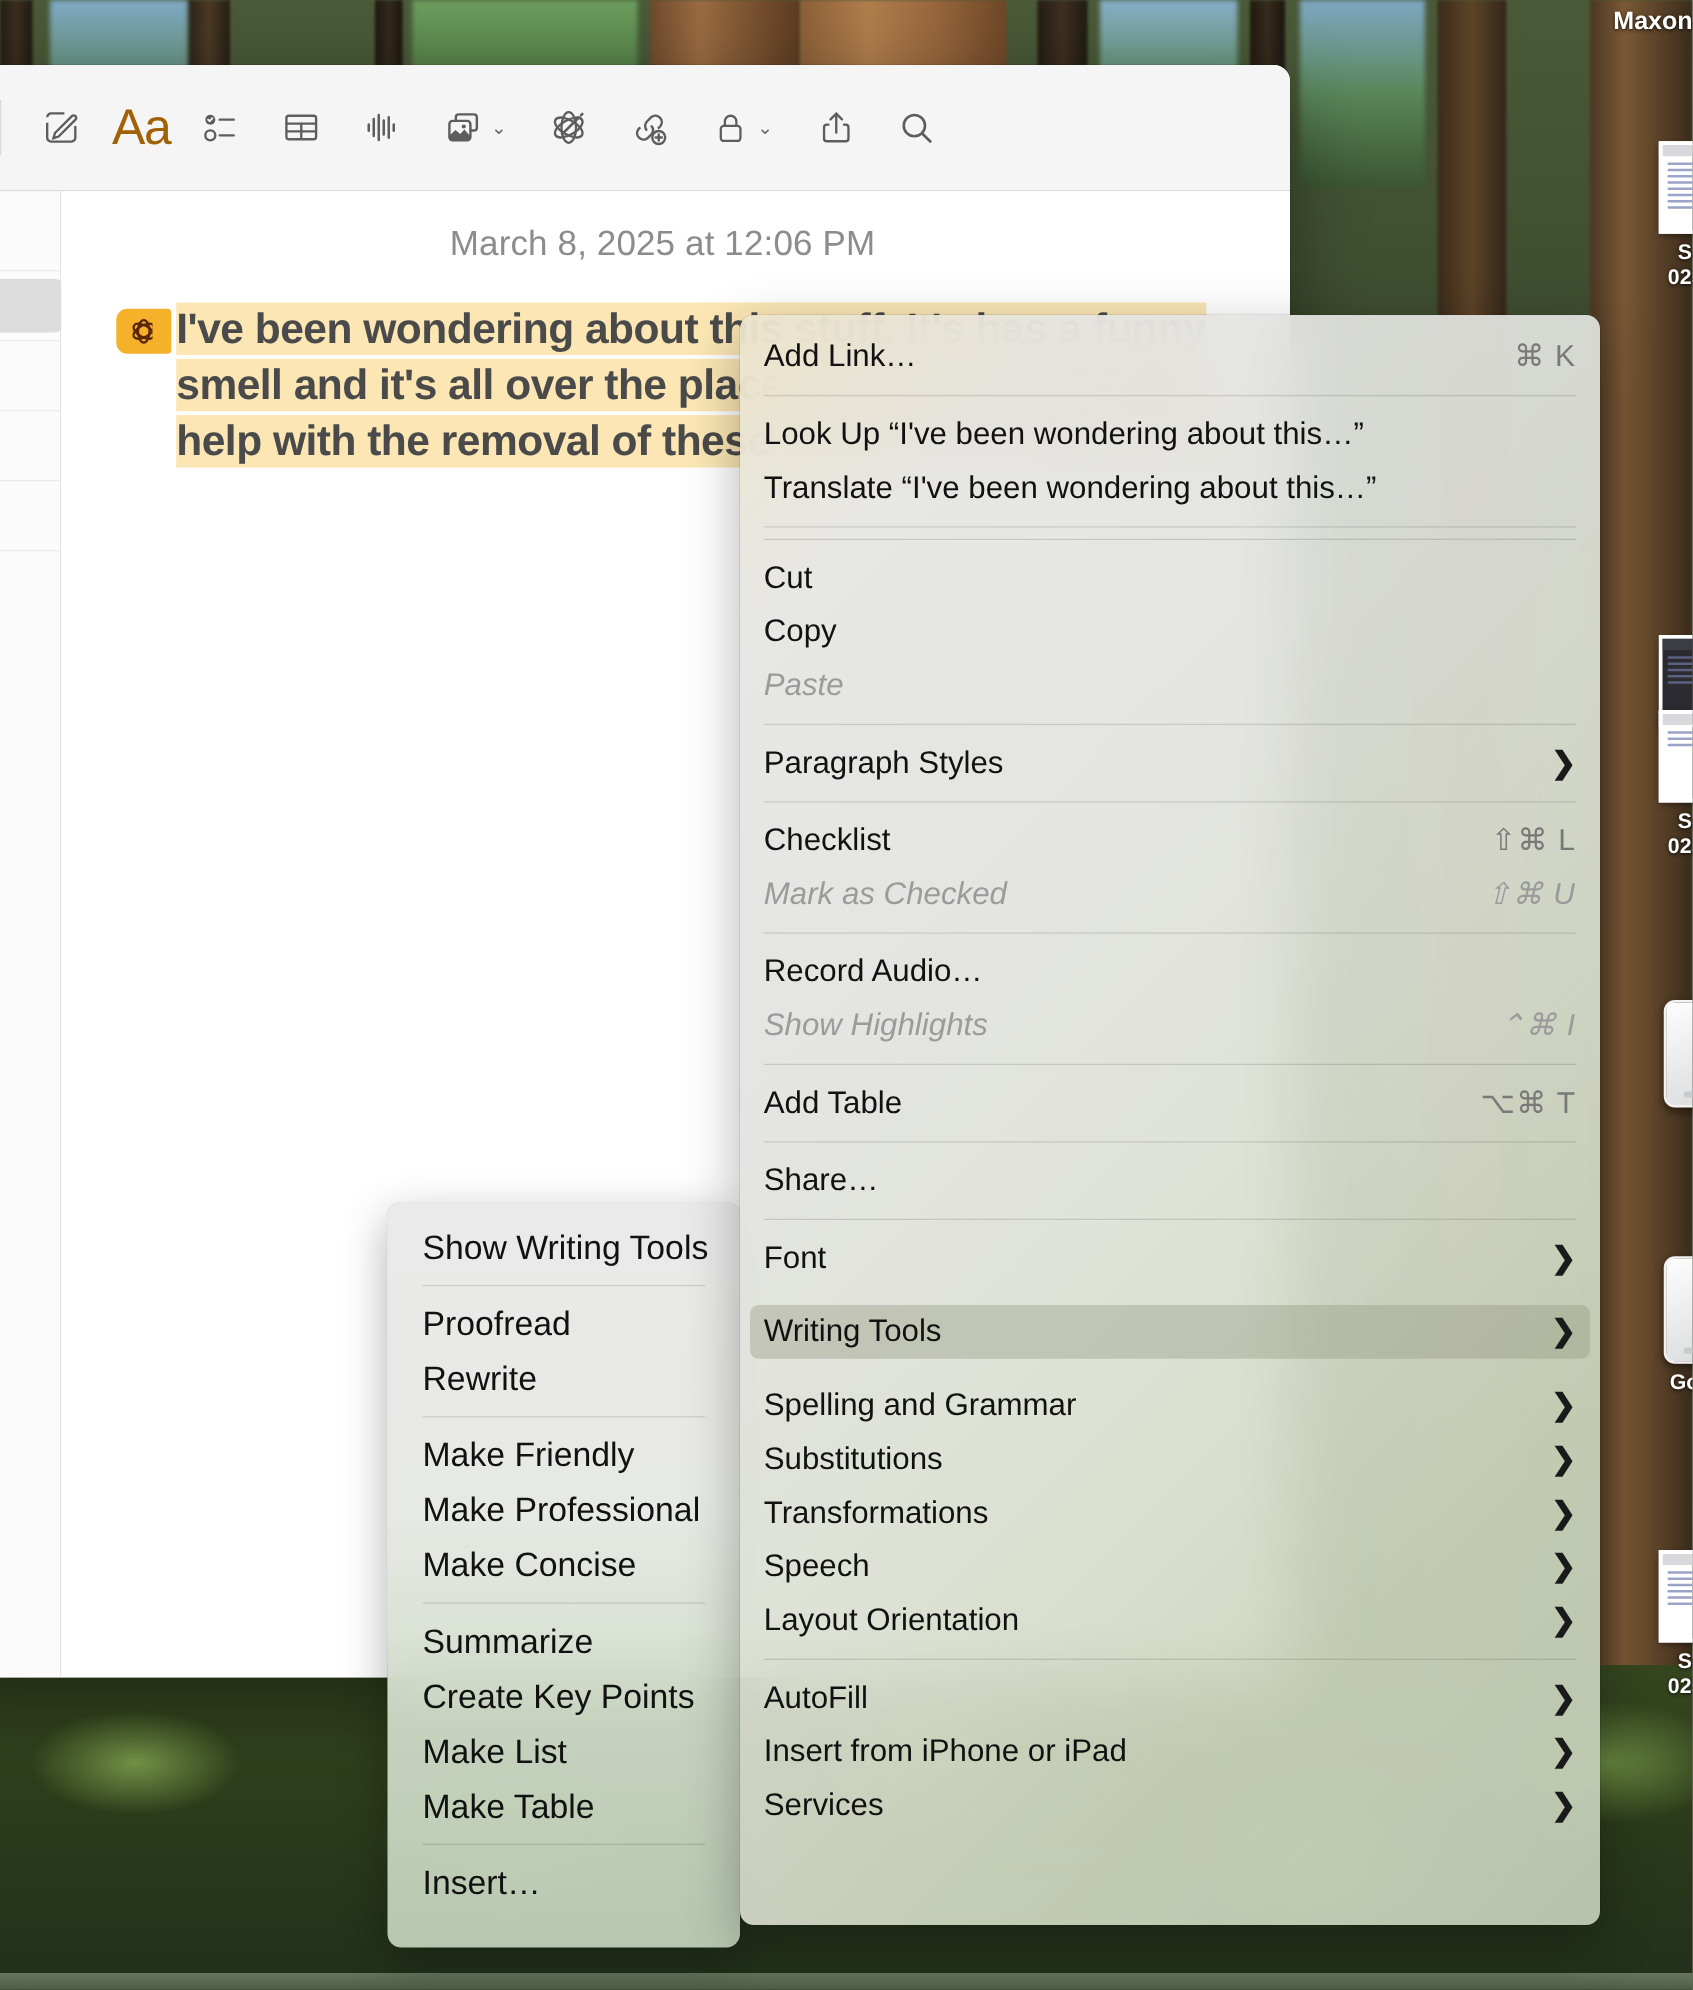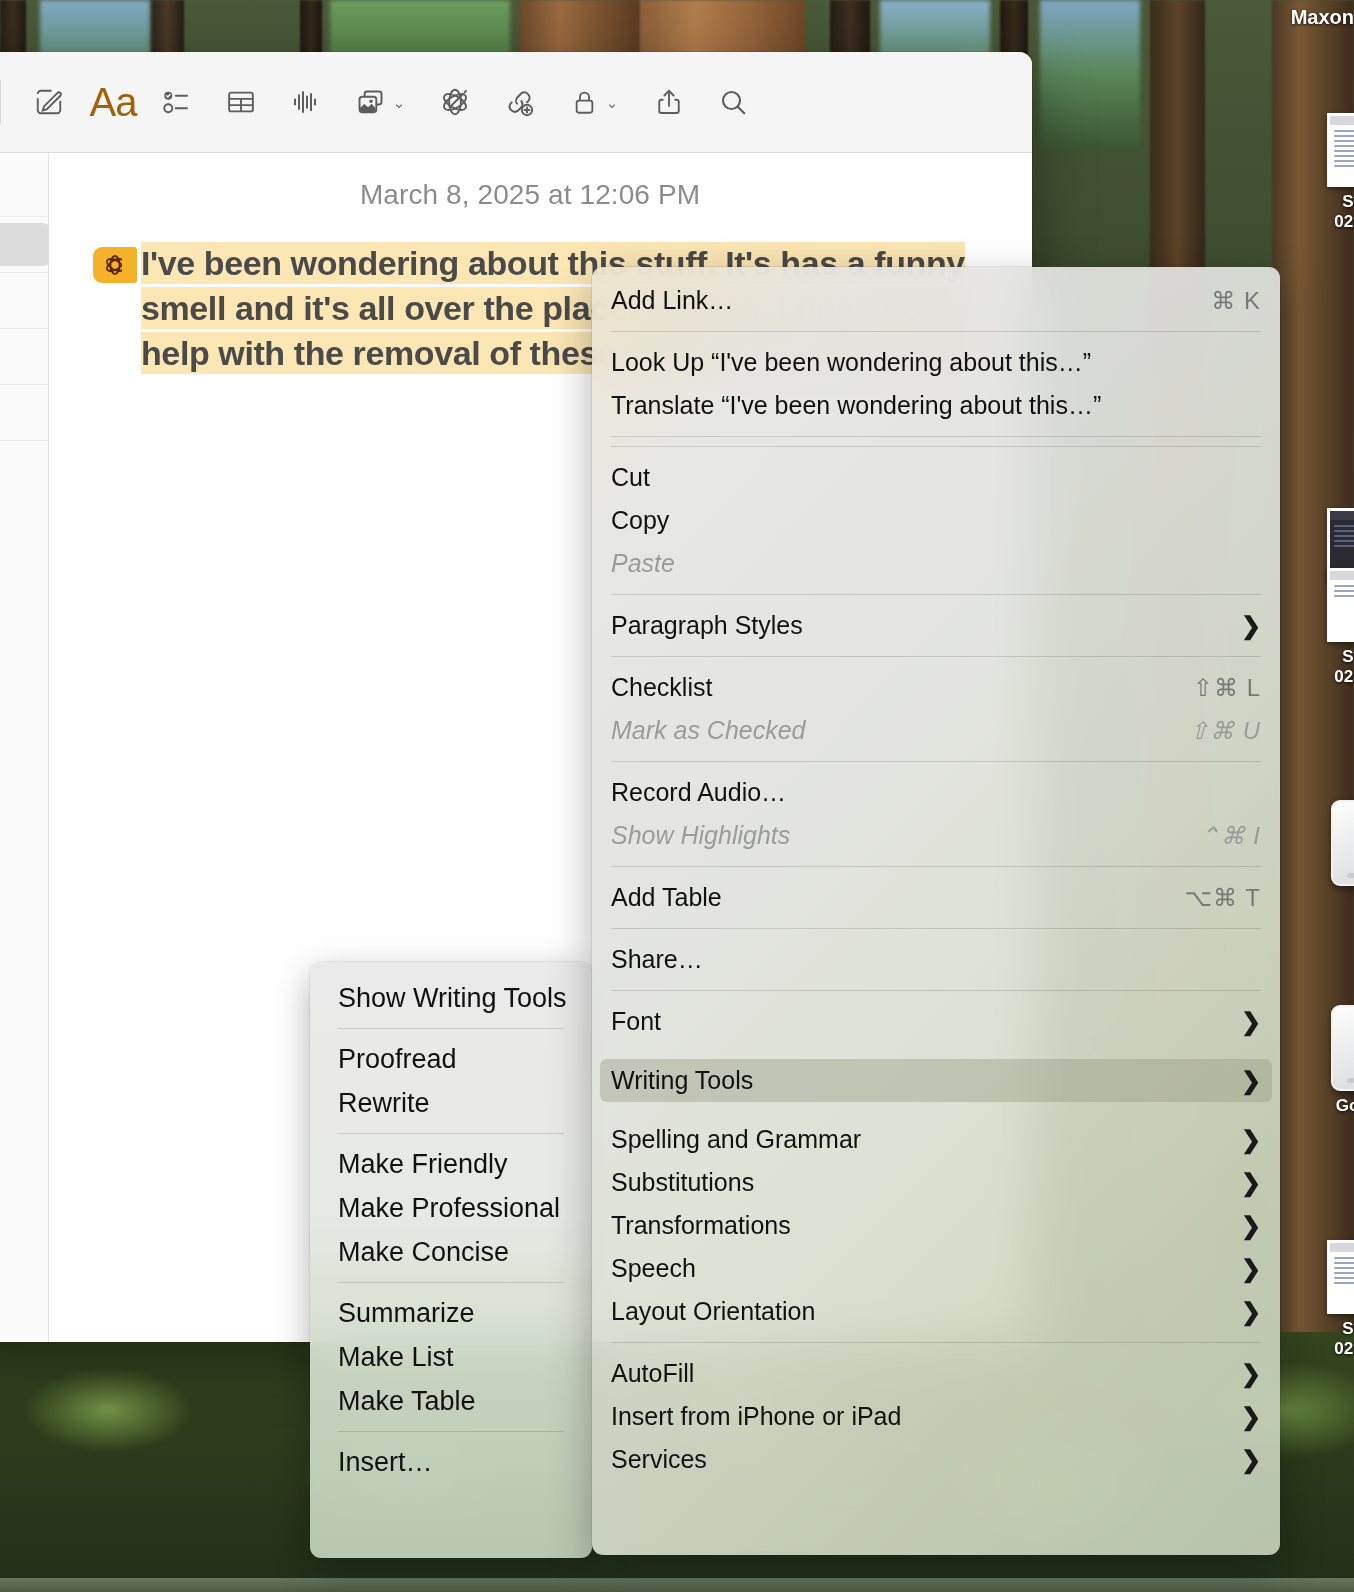--- a/index.html
+++ b/index.html
@@ -124,21 +124,21 @@
     font-size:34px; font-weight:800; line-height:1.33; color:#4a4a4a;
     letter-spacing:-.4px;
   }
   .hl { background:#fbe6b4; box-decoration-break:clone; -webkit-box-decoration-break:clone; padding:2px 0; }
   .grammar {
     border-bottom:4px dotted #2f7cf6; padding-bottom:1px;
   }
 
   
   #context-menu {
-    position:absolute; left:592px; top:267px; width:688px; height:1288px;
+    position:absolute; left:592px; top:252px; width:688px; height:1288px;
     border-radius:11px;
     background:linear-gradient(135deg,
         rgba(236,229,206,.93) 0%,
         rgba(229,229,227,.93) 14%,
         rgba(226,227,224,.93) 34%,
         rgba(219,223,209,.93) 58%,
         rgba(206,214,190,.93) 78%,
         rgba(196,206,186,.93) 100%);
     backdrop-filter:blur(26px) saturate(1.5);
     box-shadow:0 14px 44px rgba(0,0,0,.30), 0 0 0 .5px rgba(0,0,0,.14);
@@ -403,20 +403,23 @@
       <span class="lbl">Make Professional</span>
     </div>
     <div class="mi">
       <span class="lbl">Make Concise</span>
     </div>
     <div class="sep"></div>
     <div class="mi">
       <span class="lbl">Summarize</span>
     </div>
     <div class="mi">
+      <span class="lbl">Create Key Points</span>
+    </div>
+    <div class="mi">
       <span class="lbl">Make List</span>
     </div>
     <div class="mi">
       <span class="lbl">Make Table</span>
     </div>
     <div class="sep"></div>
     <div class="mi">
       <span class="lbl">Insert…</span>
     </div>
   </div>

